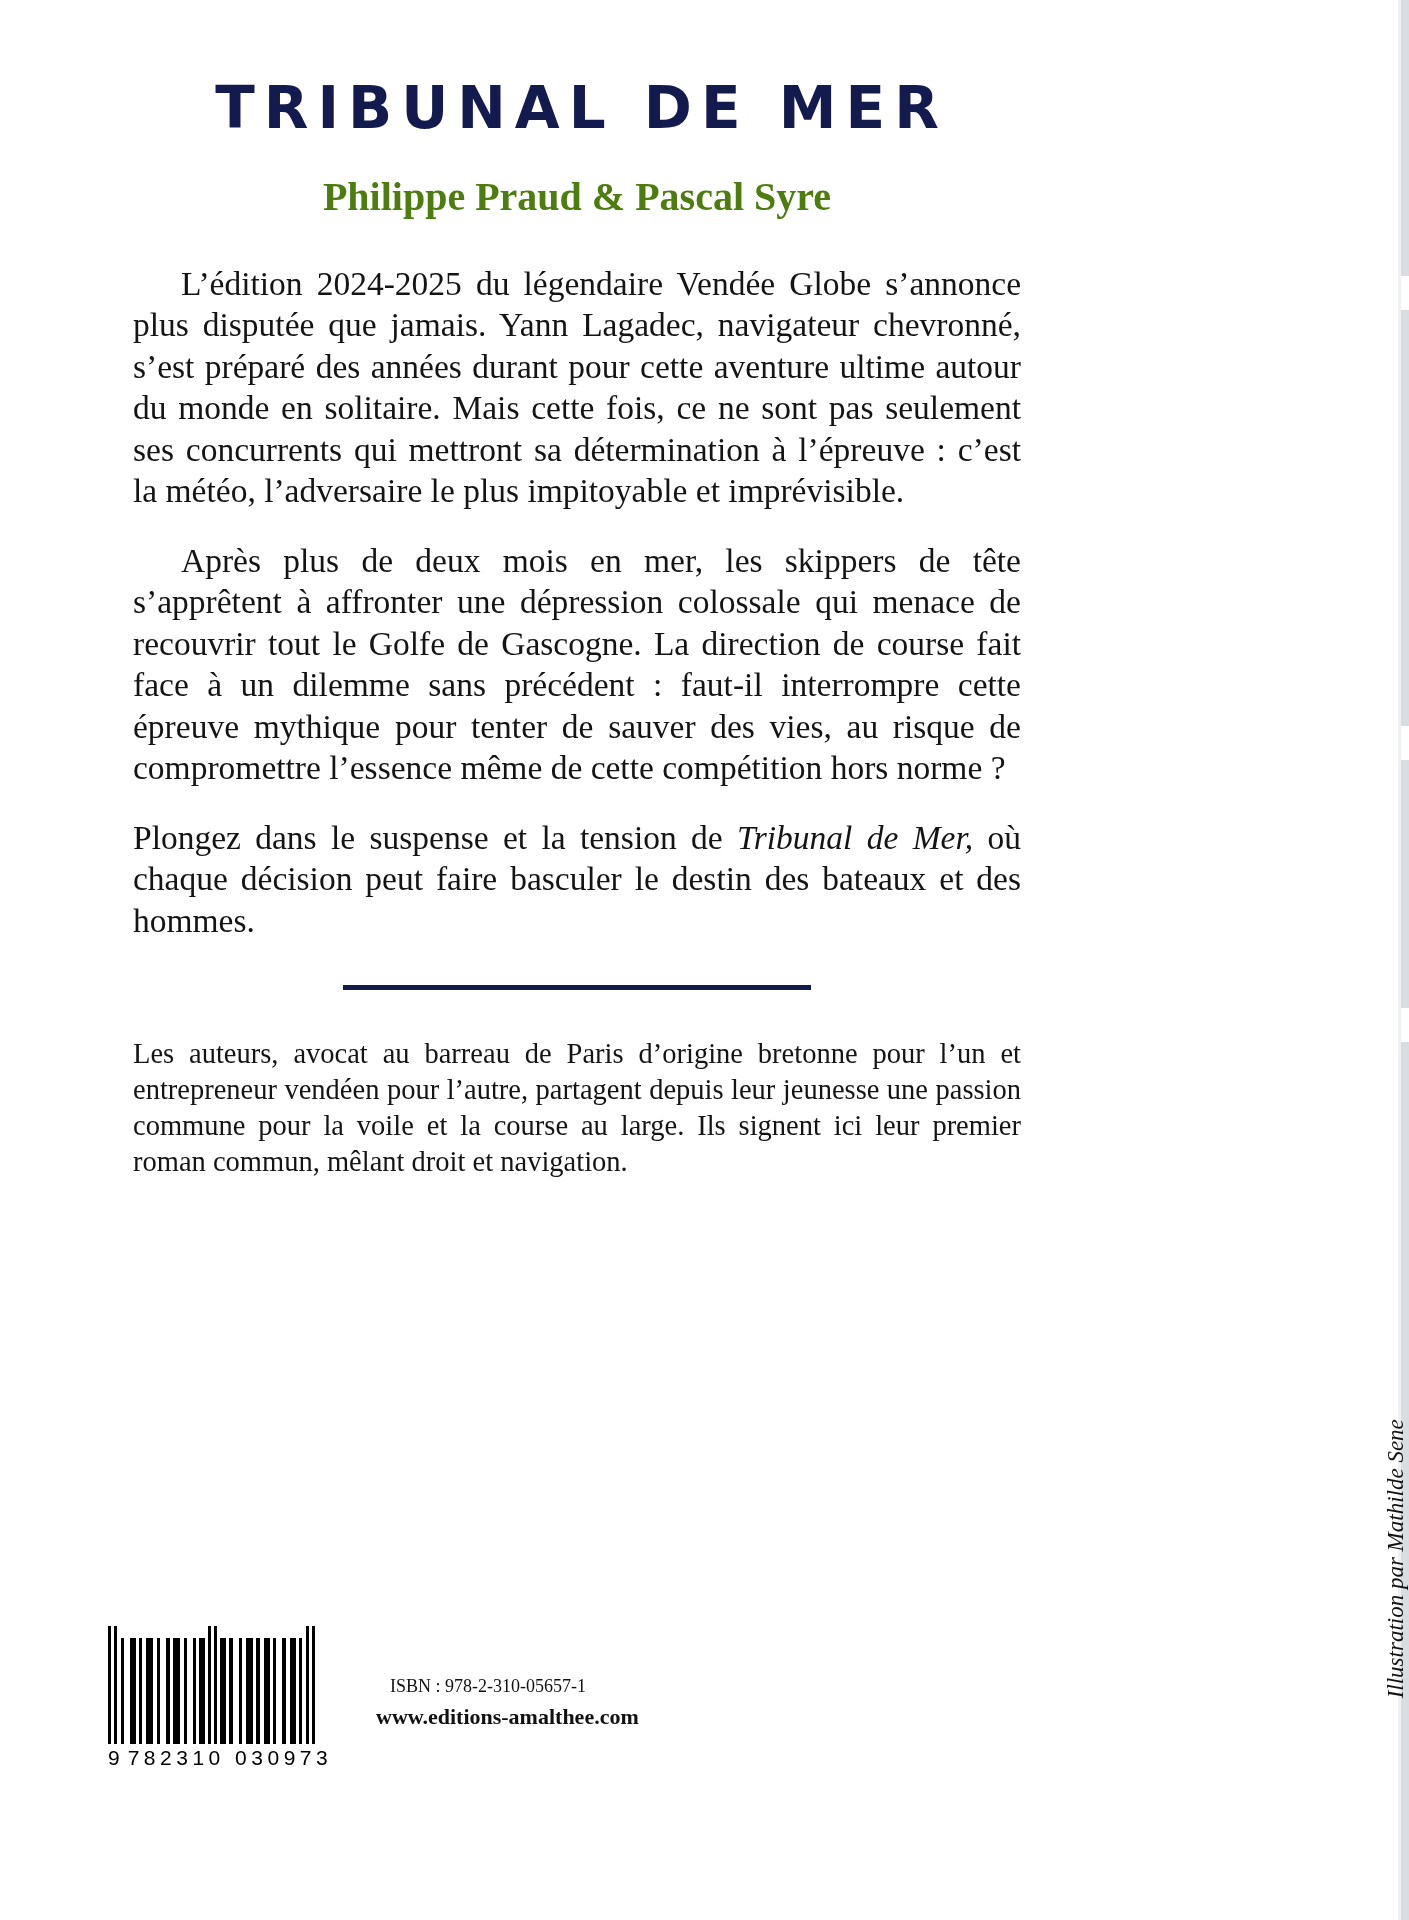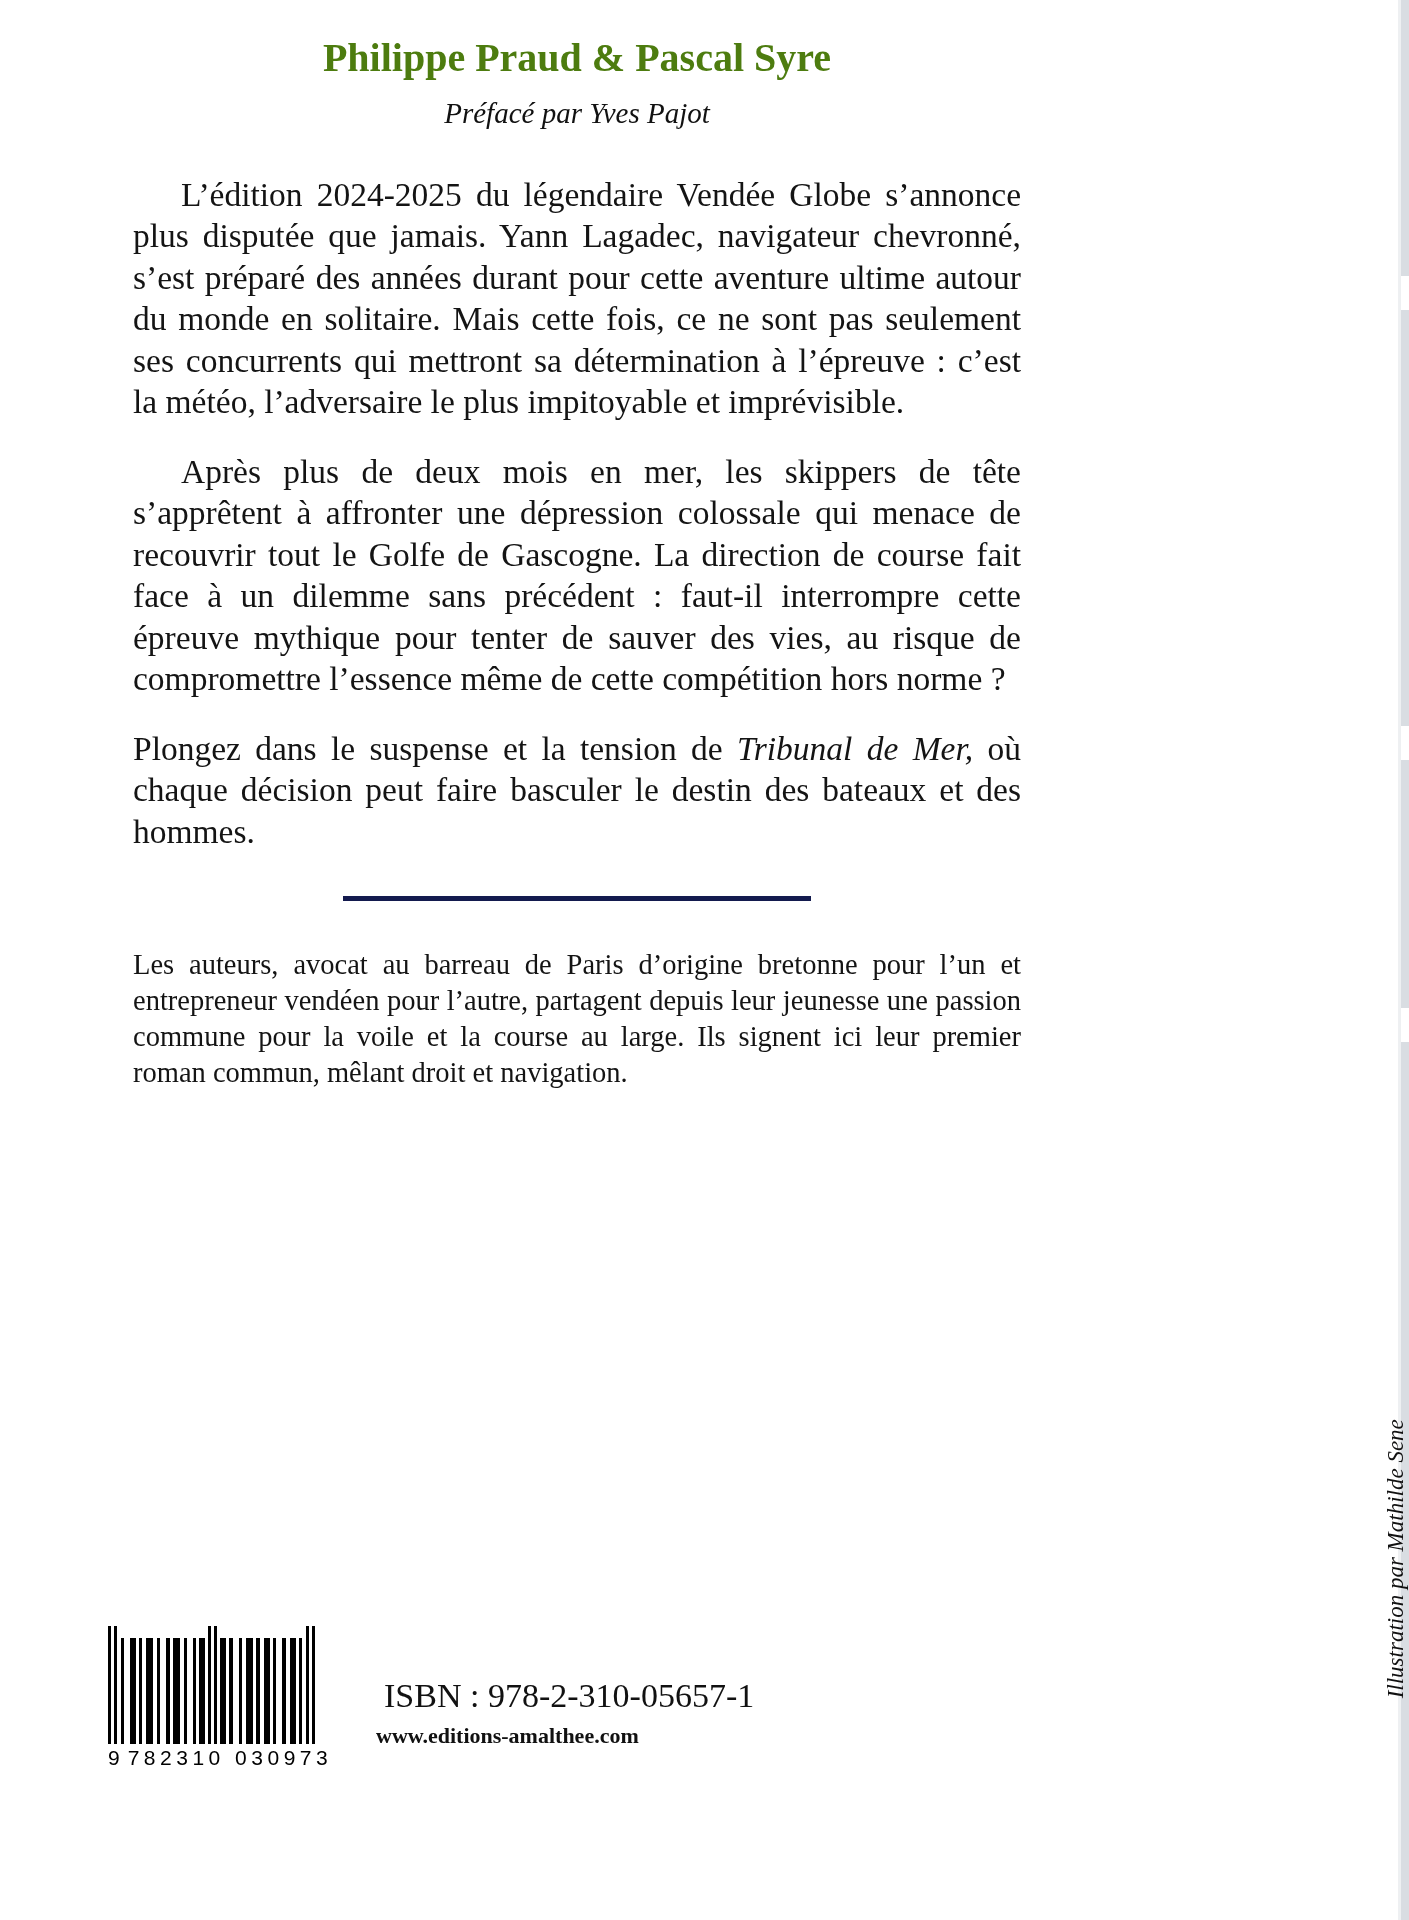--- a/index.html
+++ b/index.html
@@ -183,23 +183,23 @@
   }
   .price {
     margin: 0;
     font-family: "Liberation Serif", serif;
     font-weight: 700;
     font-size: 33px;
     color: #111111;
     line-height: 1.2;
   }
   .isbn {
-    margin: 12px 0 0 8px;
-    font-family: "Liberation Serif", serif;
-    font-size: 34px;
+    margin: 12px 0 0 14px;
+    font-family: "Liberation Serif", serif;
+    font-size: 18px;
     color: #111111;
     line-height: 1.2;
   }
   .website {
     margin: 6px 0 0 0;
     font-family: "Liberation Serif", serif;
     font-weight: 700;
     font-size: 22px;
     color: #111111;
     line-height: 1.2;
@@ -225,24 +225,24 @@
 <div class="cover">
 
   <div class="spine-edge-inner"></div>
   <div class="spine-edge"></div>
   <div class="spine-break" style="top:276px"></div>
   <div class="spine-break" style="top:726px"></div>
   <div class="spine-break" style="top:1008px"></div>
 
   <div class="content">
 
+    <h1 class="title">TRIBUNAL DE MER</h1>
 
     <p class="authors">Philippe Praud &amp; Pascal Syre</p>
 
-    <p class="preface">Préfacé par Yves Pajot</p>
 
     <div class="blurb">
       <p class="indent">L’édition 2024-2025 du légendaire Vendée Globe s’annonce plus disputée que jamais. Yann Lagadec, navigateur chevronné, s’est préparé des années durant pour cette aventure ultime autour du monde en solitaire. Mais cette fois, ce ne sont pas seulement ses concurrents qui mettront sa détermination à l’épreuve : c’est la météo, l’adversaire le plus impitoyable et imprévisible.</p>
       <p class="indent">Après plus de deux mois en mer, les skippers de tête s’apprêtent à affronter une dépression colossale qui menace de recouvrir tout le Golfe de Gascogne. La direction de course fait face à un dilemme sans précédent : faut-il interrompre cette épreuve mythique pour tenter de sauver des vies, au risque de compromettre l’essence même de cette compétition hors norme ?</p>
       <p><span>Plongez dans le suspense et la tension de </span><em>Tribunal de Mer,</em><span> où chaque décision peut faire basculer le destin des bateaux et des hommes.</span></p>
     </div>
 
     <div class="rule"></div>
 
     <div class="bio">

